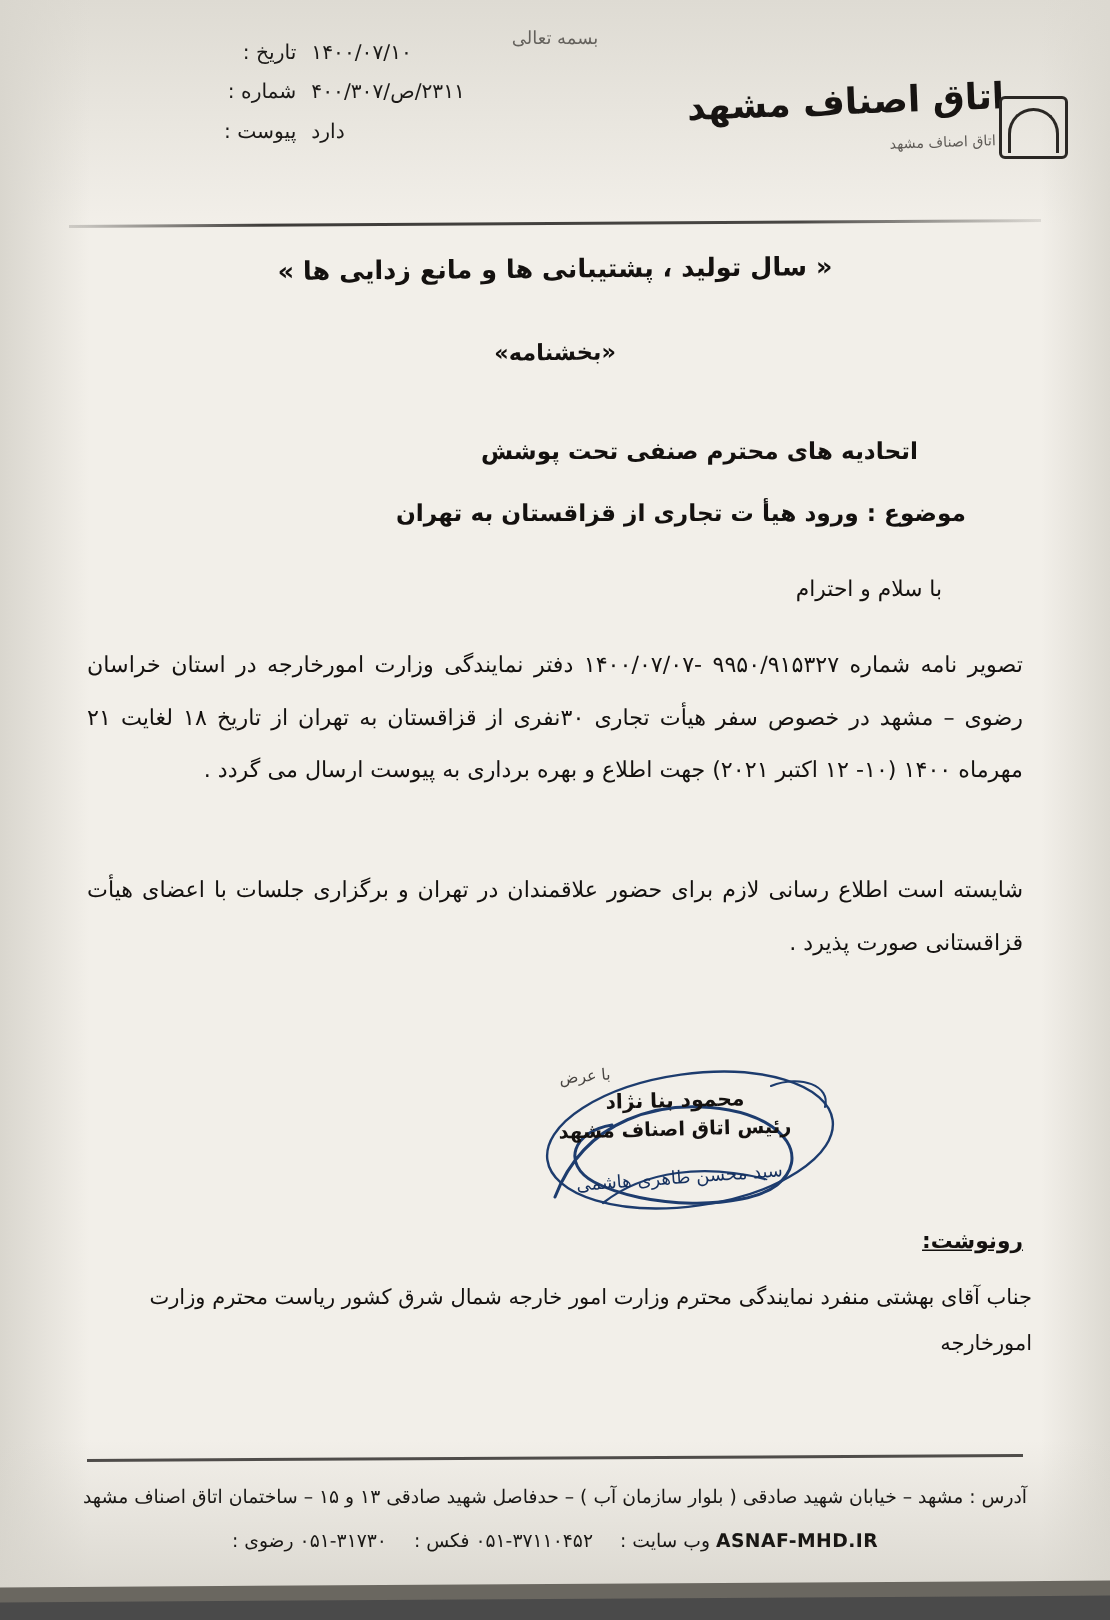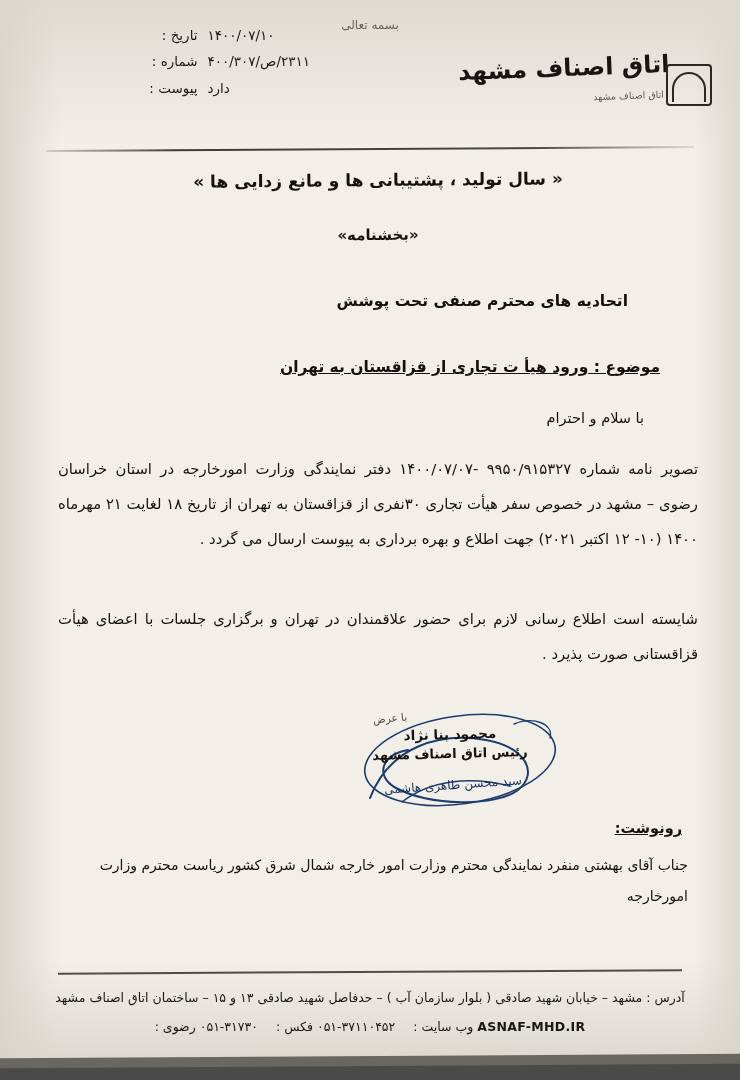--- a/index.html
+++ b/index.html
@@ -145,21 +145,21 @@
     right: 46px;
     height: 2px;
     background: linear-gradient(90deg, rgba(30,28,26,.15), rgba(30,28,26,.85) 20%, rgba(30,28,26,.8) 75%, rgba(30,28,26,.1));
     transform: rotate(-0.35deg);
   }
 
   
   .body {
     position: absolute;
     top: 160px;
-    right: 36px;
+    right: 52px;
     left: 52px;
     text-align: right;
   }
   .slogan {
     margin-top: 10px;
     text-align: center;
     font-size: 17px;
     font-weight: bold;
     letter-spacing: .2px;
     transform: rotate(-0.5deg);
@@ -171,25 +171,24 @@
     font-weight: bold;
     transform: rotate(-0.5deg);
   }
   .addressee {
     margin-top: 48px;
     font-size: 15.5px;
     font-weight: bold;
     padding-right: 76px;
   }
   .subject {
-    margin-top: 48px;
+    margin-top: 23px;
     font-size: 15.5px;
     font-weight: bold;
     padding-right: 44px;
-    text-decoration: underline;
   }
   .salutation {
     margin-top: 34px;
     font-size: 14.5px;
     padding-right: 60px;
   }
   .para {
     margin-top: 26px;
     font-size: 14.8px;
     line-height: 2.35;

